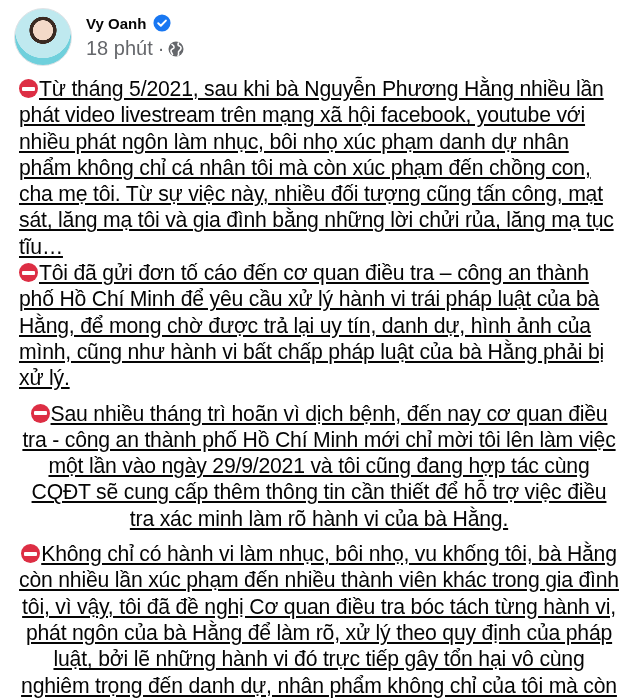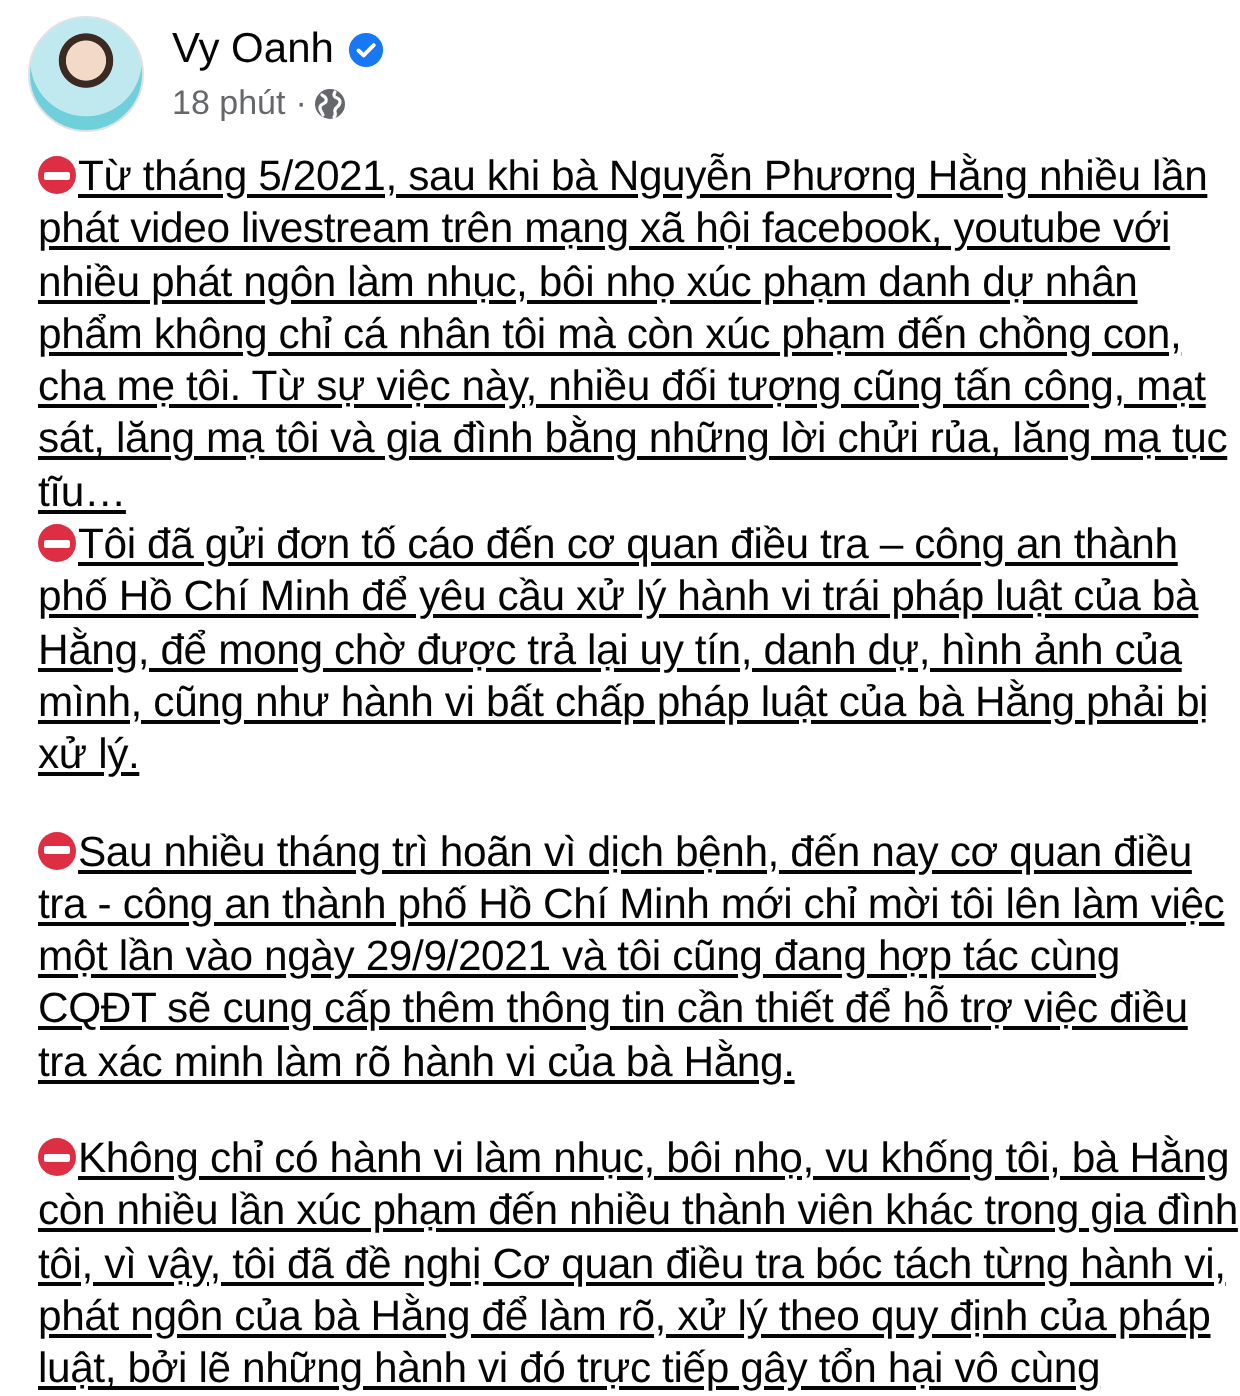--- a/index.html
+++ b/index.html
@@ -1,27 +1,27 @@
 <!DOCTYPE html>
 <html><head>
 <meta charset="utf-8">
 <style>
   html, body { margin:0; padding:0; background:#ffffff; }
   body { width:620px; height:698px; overflow:hidden; font-family:"Liberation Sans", sans-serif; color:#050505; }
   .header { position:absolute; left:14px; top:8px; display:flex; align-items:center; }
   .avatar { width:56px; height:56px; border-radius:50%; background: radial-gradient(circle at 50% 38%, #f3d9c8 0 22%, #3a2a22 23% 30%, #bfe9ef 31% 62%, #6fd0dc 63% 100%); border:1px solid #dfe3e6; }
   .meta { margin-left:14px; }
   .name-row { display:flex; align-items:center; }
-  .name { font-weight:normal; font-size:21px; color:#050505; }
+  .name { font-weight:bold; font-size:15px; color:#050505; }
   .verified { margin-left:7px; width:18px; height:18px; }
-  .sub { display:flex; align-items:center; margin-top:5px; font-size:17px; color:#65676b; }
+  .sub { display:flex; align-items:center; margin-top:5px; font-size:20px; color:#65676b; }
   .globe { margin-left:4px; width:16px; height:16px; }
   .content { position:absolute; left:19px; top:76px; width:600px; font-size:21.2px; line-height:26.3px; letter-spacing:-0.2px; }
   .para { margin:0;text-decoration:underline; }
-  .para.gap { margin-top:22px; }
+  .para.gap { margin-top:9px;text-align:center; }
   .stop { display:inline-block; width:19px; height:19px; border-radius:50%; background:#dd2e44; position:relative; vertical-align:-2px; margin-right:1px; }
   .stop::after { content:""; position:absolute; left:3px; right:3px; top:7.5px; height:4px; background:#fff; border-radius:1px; }
 </style>
 </head>
 <body>
 
 <div class="header">
   <div class="avatar"></div>
   <div class="meta">
     <div class="name-row">

